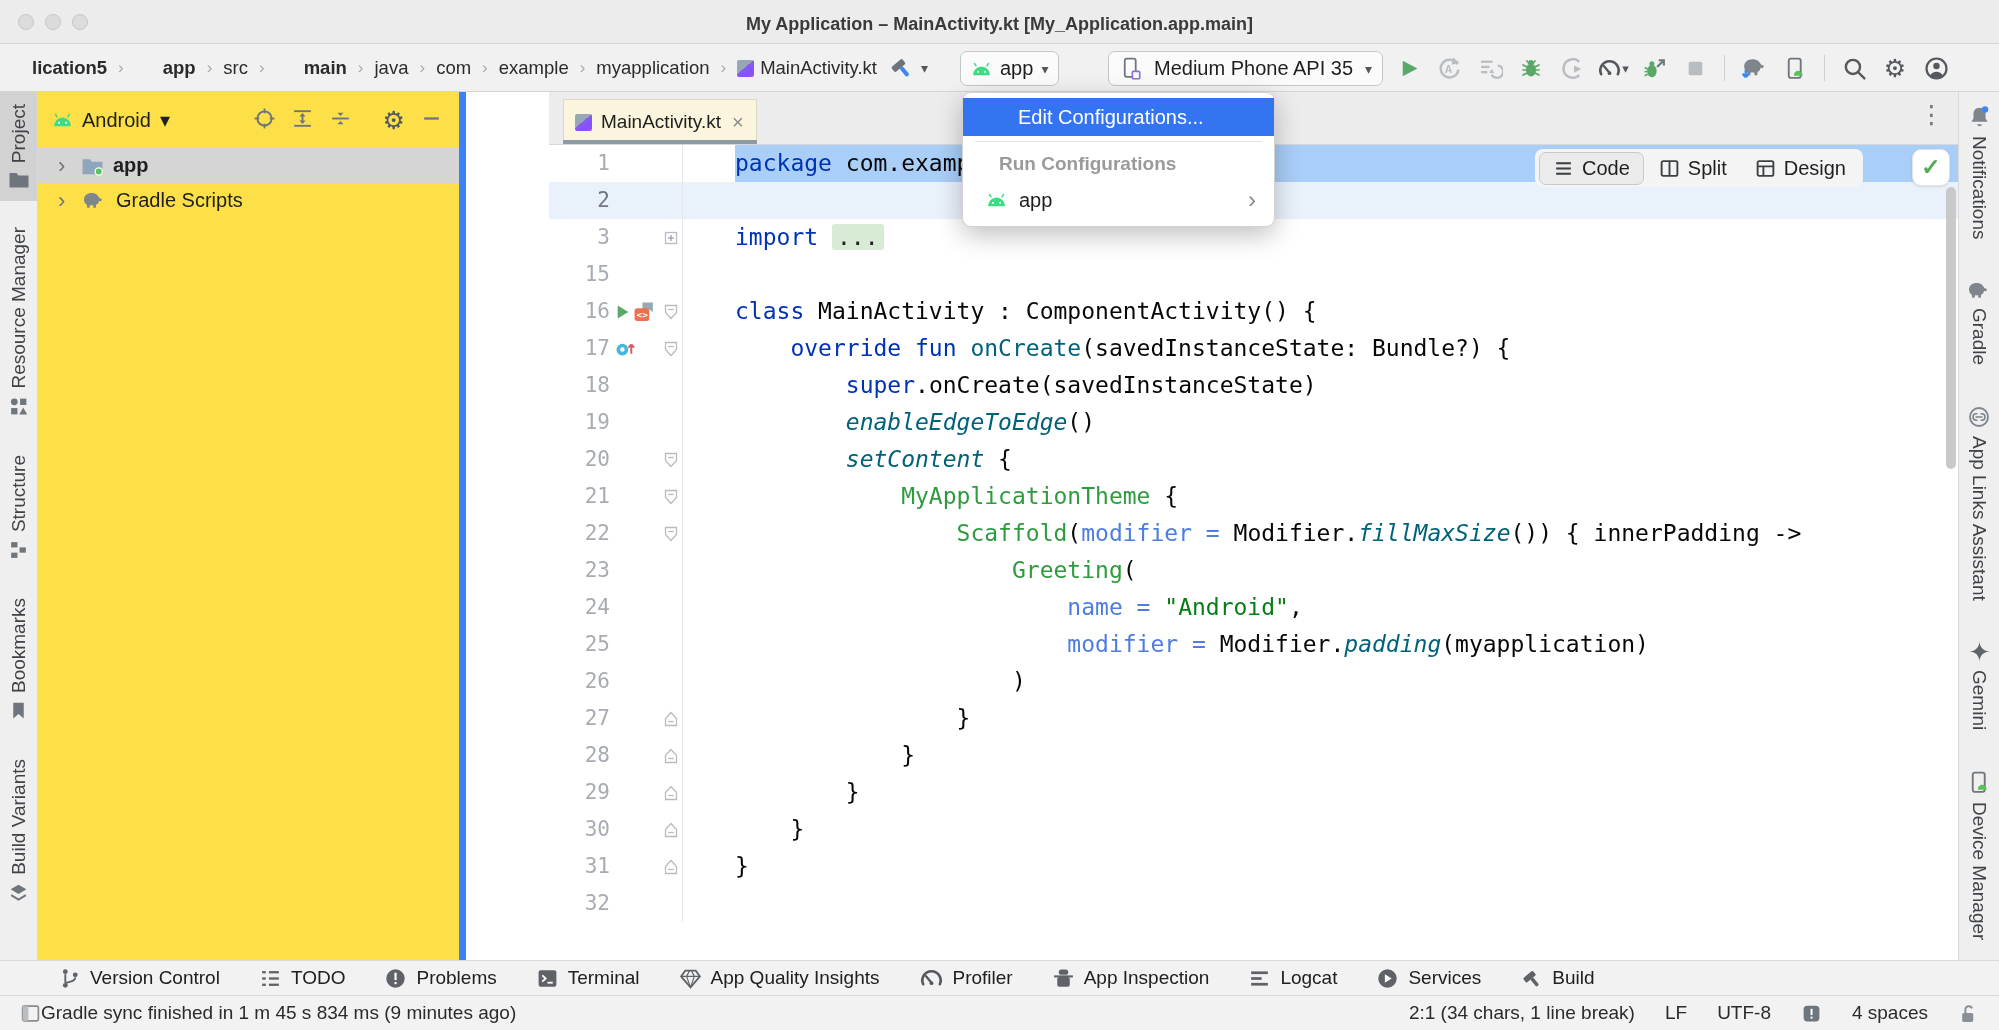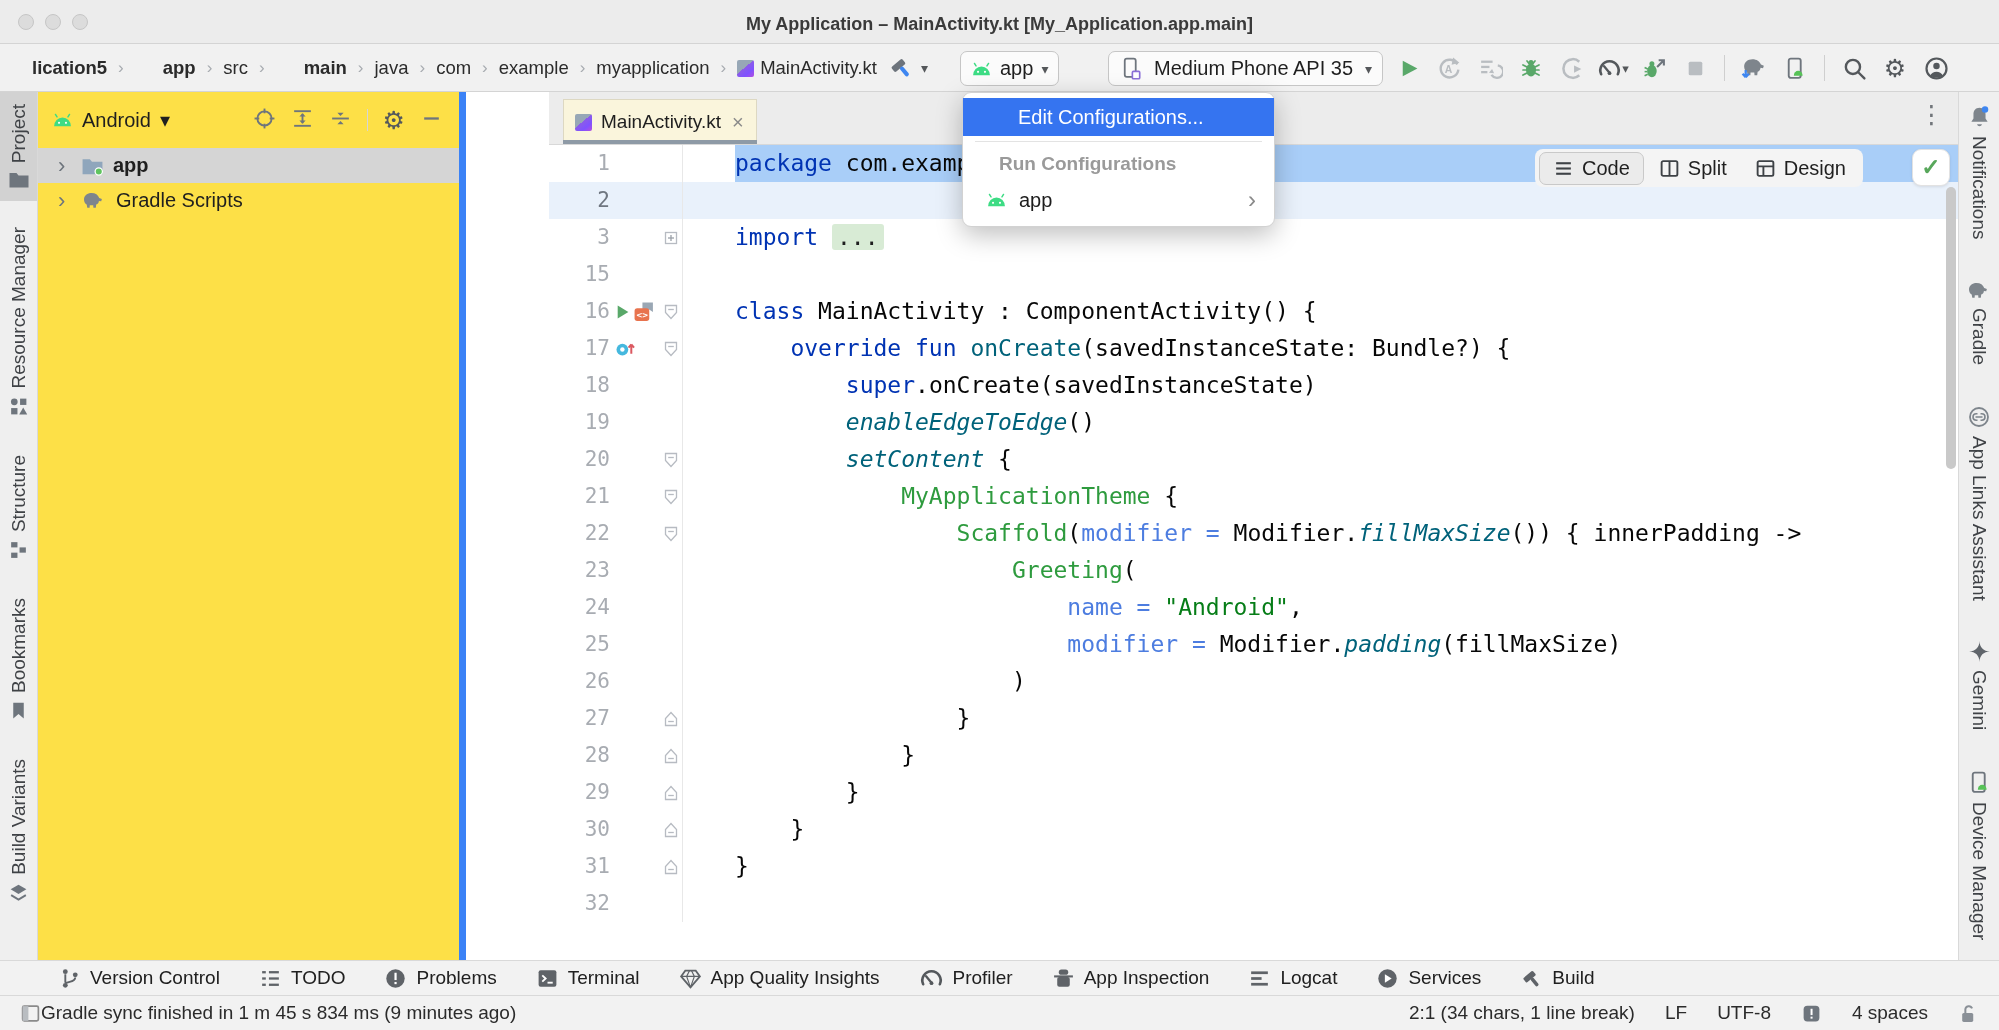--- a/index.html
+++ b/index.html
@@ -504,21 +504,21 @@
         <div class="line"><span class="gnum">21</span><span class="gicons"></span><span class="gfold"><svg width="14" height="16" viewBox="0 0 14 16">
               <path d="M1.5 1.5 h11 v7 l-5.5 6 -5.5-6 z" fill="#fff" stroke="#B7BBC2" stroke-width="1.3"></path>
               <line x1="4.2" y1="5.5" x2="9.8" y2="5.5" stroke="#B7BBC2" stroke-width="1.3"></line>
             </svg></span><span class="codetext"><span class="pl">            </span><span class="comp">MyApplicationTheme</span><span class="pl"> {</span></span></div>
         <div class="line"><span class="gnum">22</span><span class="gicons"></span><span class="gfold"><svg width="14" height="16" viewBox="0 0 14 16">
               <path d="M1.5 1.5 h11 v7 l-5.5 6 -5.5-6 z" fill="#fff" stroke="#B7BBC2" stroke-width="1.3"></path>
               <line x1="4.2" y1="5.5" x2="9.8" y2="5.5" stroke="#B7BBC2" stroke-width="1.3"></line>
             </svg></span><span class="codetext"><span class="pl">                </span><span class="comp">Scaffold</span><span class="pl">(</span><span class="named">modifier = </span><span class="pl">Modifier.</span><span class="ext">fillMaxSize</span><span class="pl">()) { innerPadding -&gt;</span></span></div>
         <div class="line"><span class="gnum">23</span><span class="gicons"></span><span class="gfold"></span><span class="codetext"><span class="pl">                    </span><span class="comp">Greeting</span><span class="pl">(</span></span></div>
         <div class="line"><span class="gnum">24</span><span class="gicons"></span><span class="gfold"></span><span class="codetext"><span class="pl">                        </span><span class="named">name = </span><span class="str">"Android"</span><span class="pl">,</span></span></div>
-        <div class="line"><span class="gnum">25</span><span class="gicons"></span><span class="gfold"></span><span class="codetext"><span class="pl">                        </span><span class="named">modifier = </span><span class="pl">Modifier.</span><span class="ext">padding</span><span class="pl">(fillMaxSize)</span></span></div>
+        <div class="line"><span class="gnum">25</span><span class="gicons"></span><span class="gfold"></span><span class="codetext"><span class="pl">                        </span><span class="named">modifier = </span><span class="pl">Modifier.</span><span class="ext">padding</span><span class="pl">(myapplication)</span></span></div>
         <div class="line"><span class="gnum">26</span><span class="gicons"></span><span class="gfold"></span><span class="codetext"><span class="pl">                    )</span></span></div>
         <div class="line"><span class="gnum">27</span><span class="gicons"></span><span class="gfold"><svg width="14" height="16" viewBox="0 0 14 16">
               <path d="M1.5 14.5 h11 v-7 l-5.5-6 -5.5 6 z" fill="#fff" stroke="#B7BBC2" stroke-width="1.3"></path>
               <line x1="4.2" y1="10.5" x2="9.8" y2="10.5" stroke="#B7BBC2" stroke-width="1.3"></line>
             </svg></span><span class="codetext"><span class="pl">                }</span></span></div>
         <div class="line"><span class="gnum">28</span><span class="gicons"></span><span class="gfold"><svg width="14" height="16" viewBox="0 0 14 16">
               <path d="M1.5 14.5 h11 v-7 l-5.5-6 -5.5 6 z" fill="#fff" stroke="#B7BBC2" stroke-width="1.3"></path>
               <line x1="4.2" y1="10.5" x2="9.8" y2="10.5" stroke="#B7BBC2" stroke-width="1.3"></line>
             </svg></span><span class="codetext"><span class="pl">            }</span></span></div>
         <div class="line"><span class="gnum">29</span><span class="gicons"></span><span class="gfold"><svg width="14" height="16" viewBox="0 0 14 16">

